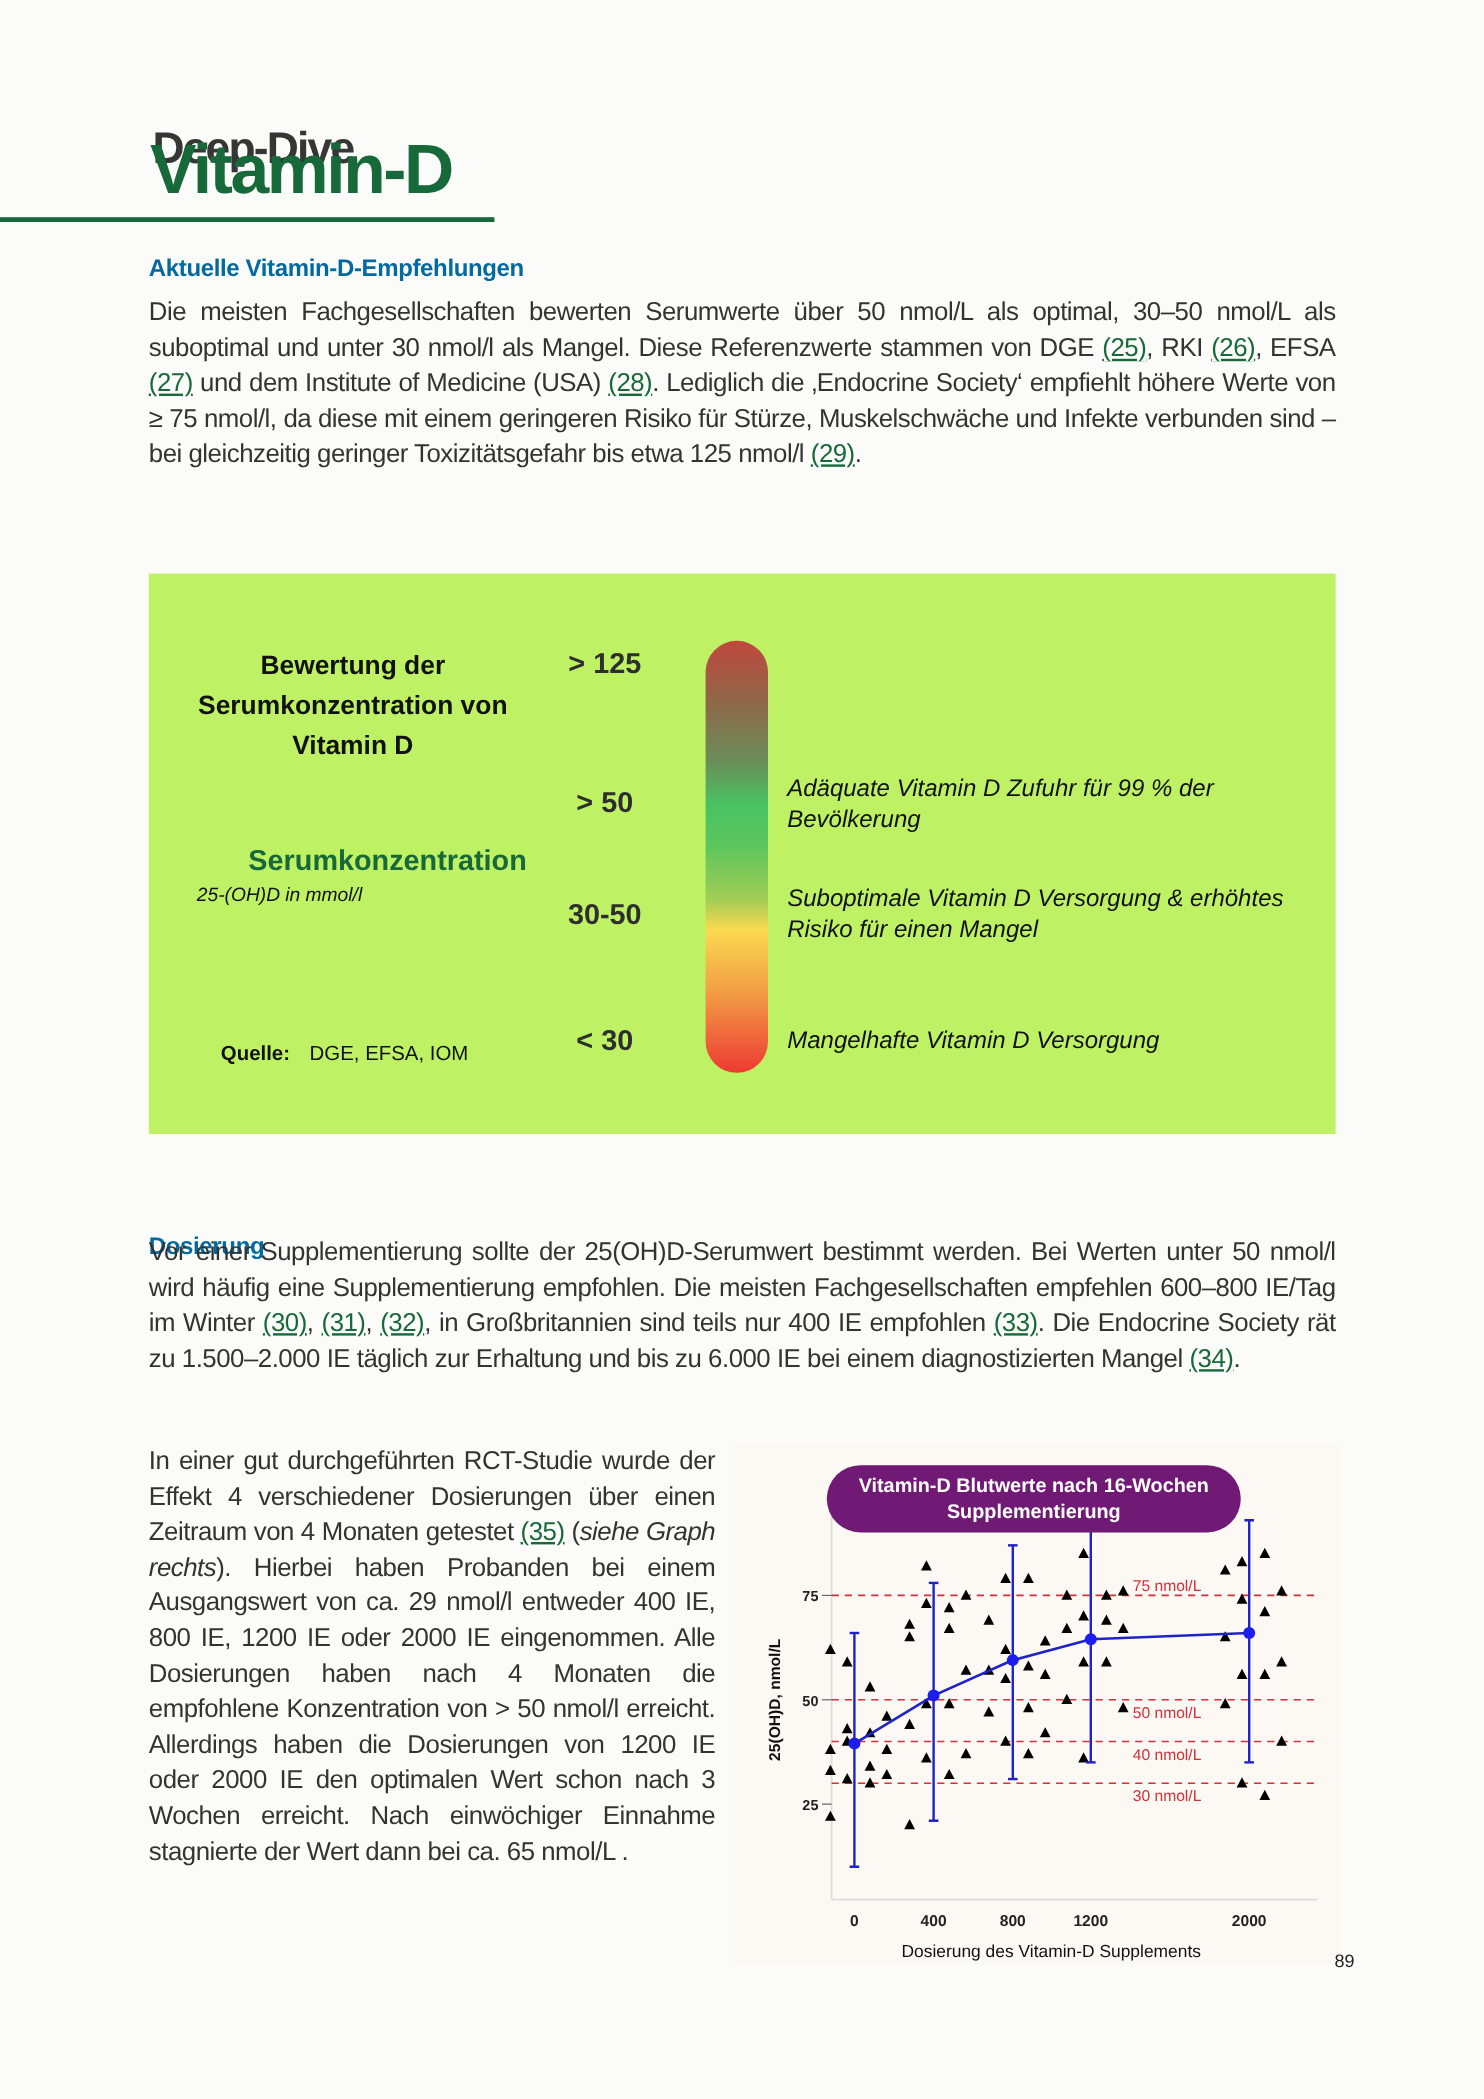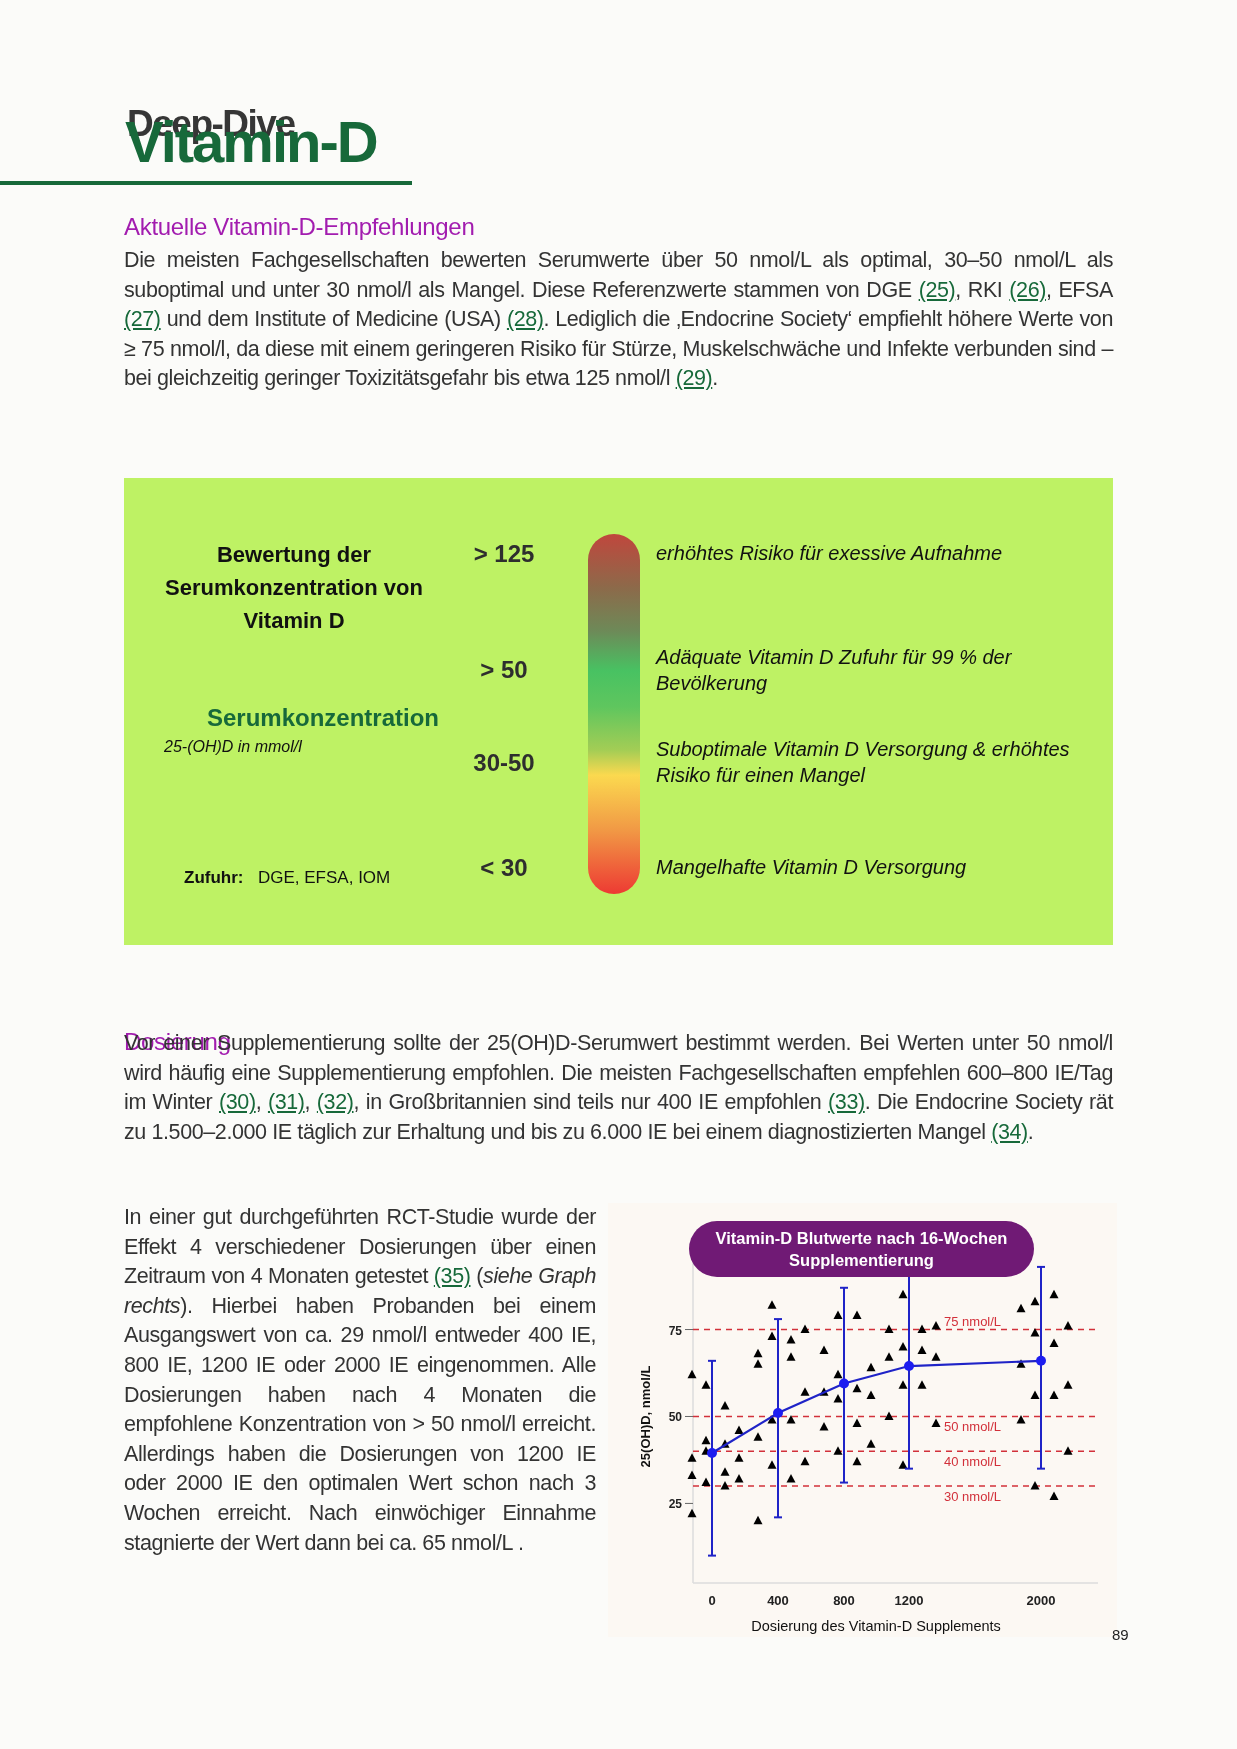--- a/index.html
+++ b/index.html
@@ -2,21 +2,21 @@
 <html><head>
 <meta charset="utf-8">
 <style>
   html, body { margin:0; padding:0; }
   body { width:1237px; height:1749px; background:#fbfbf9; position:relative; overflow:hidden;
          font-family:"Liberation Sans", sans-serif; color:#2e2e2e; }
   .abs { position:absolute; }
   #kicker { left:127px; top:60px; font-size:37px; font-weight:bold; color:#363636; letter-spacing:-1.5px;margin-top:43px; }
   #title { left:125px; top:108px; font-size:58px; font-weight:bold; color:#17693a; letter-spacing:-2px; }
   #rule { left:0; top:181px; width:412px; height:4px; background:#17693a; }
-  .h2 { font-size:24px; font-weight:normal; color:#a21caf; letter-spacing:-0.3px; }
+  .h2 { font-size:20px; font-weight:bold; color:#0369a1; letter-spacing:-0.3px; }
   .para { font-size:21.5px; line-height:29.6px; text-align:justify; color:#333; letter-spacing:-0.4px; }
   .ref { color:#17693a; text-decoration:underline; }
   #sec1-h { left:124px; top:213px; }
   #sec1-p { left:124px; top:246px; width:989px; }
   #box { left:124px; top:478px; width:989px; height:467px; background:#bef264; }
   .boxtxt { position:absolute; color:#111; }
   #box-title { left:40px; top:60px; width:260px; text-align:center; font-size:22px; font-weight:bold; line-height:33px; }
   #box-sub { left:30px; top:226px; width:285px; text-align:right; font-size:24px; font-weight:bold; color:#17693a; }
   #box-unit { left:40px; top:260px; width:260px; text-align:left; font-size:16px; font-style:italic; }
   #box-src-l { left:60px; top:390px; font-size:17px; font-weight:bold; }
@@ -41,31 +41,30 @@
 <div id="title" class="abs">Vitamin-D</div>
 <div id="rule" class="abs"></div>
 
 <div id="sec1-h" class="abs h2">Aktuelle Vitamin-D-Empfehlungen</div>
 <div id="sec1-p" class="abs para">Die meisten Fachgesellschaften bewerten Serumwerte über 50 nmol/L als optimal, 30–50 nmol/L als suboptimal und unter 30 nmol/l als Mangel. Diese Referenzwerte stammen von DGE <span class="ref">(25)</span>, RKI <span class="ref">(26)</span>, EFSA <span class="ref">(27)</span> und dem Institute of Medicine (USA) <span class="ref">(28)</span>. Lediglich die ‚Endocrine Society‘ empfiehlt höhere Werte von ≥ 75 nmol/l, da diese mit einem geringeren Risiko für Stürze, Muskelschwäche und Infekte verbunden sind – bei gleichzeitig geringer Toxizitätsgefahr bis etwa 125 nmol/l <span class="ref">(29)</span>.</div>
 
 <div id="box" class="abs">
   <div id="box-title" class="boxtxt">Bewertung der Serumkonzentration von Vitamin D</div>
   <div id="box-sub" class="boxtxt">Serumkonzentration</div>
   <div id="box-unit" class="boxtxt">25-(OH)D in mmol/l</div>
-  <div id="box-src-l" class="boxtxt">Zufuhr:</div>
+  <div id="box-src-l" class="boxtxt">Quelle:</div>
   <div id="box-src-v" class="boxtxt">DGE, EFSA, IOM</div>
 
   <div class="lvl" style="top:62px">&gt; 125</div>
   <div class="lvl" style="top:178px">&gt; 50</div>
   <div class="lvl" style="top:271px">30-50</div>
   <div class="lvl" style="top:376px">&lt; 30</div>
 
   <div id="bar"></div>
 
-  <div class="desc" style="top:62px;width:420px">erhöhtes Risiko für exessive Aufnahme</div>
   <div class="desc" style="top:166px;width:420px">Adäquate Vitamin D Zufuhr für 99 % der Bevölkerung</div>
   <div class="desc" style="top:258px;width:420px">Suboptimale Vitamin D Versorgung &amp; erhöhtes Risiko für einen Mangel</div>
   <div class="desc" style="top:376px;width:420px">Mangelhafte Vitamin D Versorgung</div>
 </div>
 
 <div id="sec2-h" class="abs h2">Dosierung</div>
 <div id="sec2-p" class="abs para">Vor einer Supplementierung sollte der 25(OH)D-Serumwert bestimmt werden. Bei Werten unter 50 nmol/l wird häufig eine Supplementierung empfohlen. Die meisten Fachgesellschaften empfehlen 600–800 IE/Tag im Winter <span class="ref">(30)</span>, <span class="ref">(31)</span>, <span class="ref">(32)</span>, in Großbritannien sind teils nur 400 IE empfohlen <span class="ref">(33)</span>.  Die Endocrine Society rät zu 1.500–2.000 IE täglich zur Erhaltung und bis zu 6.000 IE bei einem diagnostizierten Mangel <span class="ref">(34)</span>.</div>
 
 <div id="sec3-p" class="abs para">In einer gut durchgeführten RCT-Studie wurde der Effekt 4 verschiedener Dosierungen über einen Zeitraum von 4 Monaten getestet <span class="ref">(35)</span> (<em>siehe Graph rechts</em>). Hierbei haben Probanden bei einem Ausgangswert von ca. 29 nmol/l entweder 400 IE, 800 IE, 1200 IE oder 2000 IE eingenommen. Alle Dosierungen haben nach 4 Monaten die empfohlene Konzentration von &gt; 50 nmol/l erreicht. Allerdings haben die Dosierungen von 1200 IE oder 2000 IE den optimalen Wert schon nach 3 Wochen erreicht. Nach einwöchiger Einnahme stagnierte der Wert dann bei ca. 65 nmol/L .</div>
 

